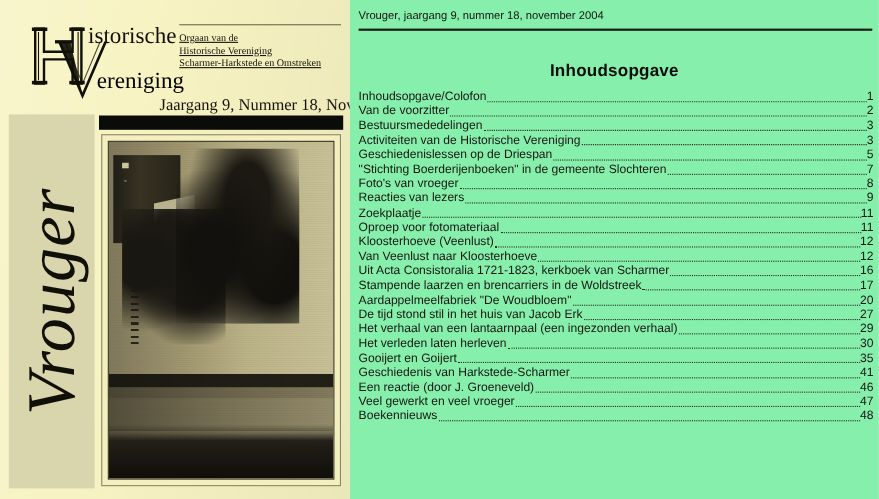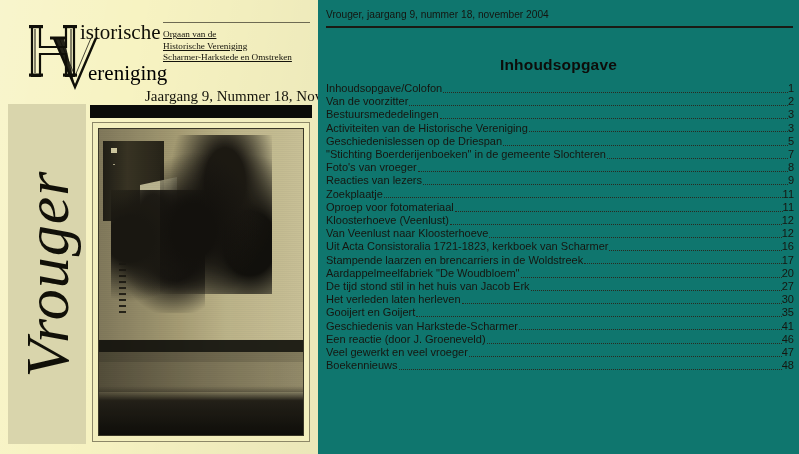--- a/index.html
+++ b/index.html
@@ -248,21 +248,21 @@
     position: absolute; inset: 0;
     background: rgba(120,104,48,0.18);
     mix-blend-mode: multiply;
   }
 
   
   .toc-page {
     position: relative;
     flex: 1 1 auto;
     height: 454px;
-    background: #0f766e;
+    background: #86efac;
   }
   .toc-header {
     position: absolute;
     left: 8px;
     top: 9px;
     right: 6px;
   }
   .toc-header-text {
     font-family: "Liberation Sans", sans-serif;
     font-size: 10.2px;
@@ -463,20 +463,25 @@
           <span class="toc-label">Aardappelmeelfabriek "De Woudbloem"</span>
           <span class="toc-dots"></span>
           <span class="toc-page-num">20</span>
         </div>
         <div class="toc-row">
           <span class="toc-label">De tijd stond stil in het huis van Jacob Erk</span>
           <span class="toc-dots"></span>
           <span class="toc-page-num">27</span>
         </div>
         <div class="toc-row">
+          <span class="toc-label">Het verhaal van een lantaarnpaal (een ingezonden verhaal)</span>
+          <span class="toc-dots"></span>
+          <span class="toc-page-num">29</span>
+        </div>
+        <div class="toc-row">
           <span class="toc-label">Het verleden laten herleven</span>
           <span class="toc-dots"></span>
           <span class="toc-page-num">30</span>
         </div>
         <div class="toc-row">
           <span class="toc-label">Gooijert en Goijert</span>
           <span class="toc-dots"></span>
           <span class="toc-page-num">35</span>
         </div>
         <div class="toc-row">

